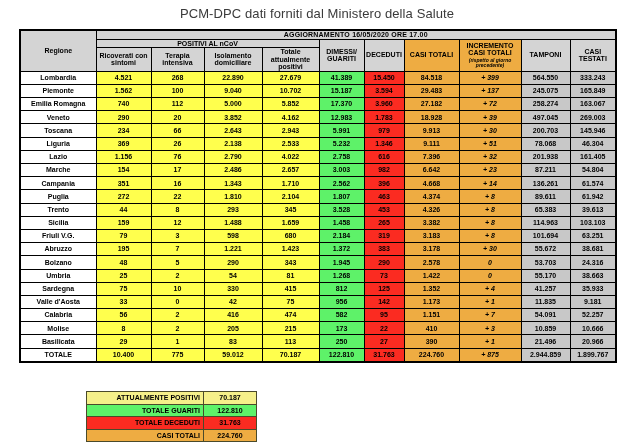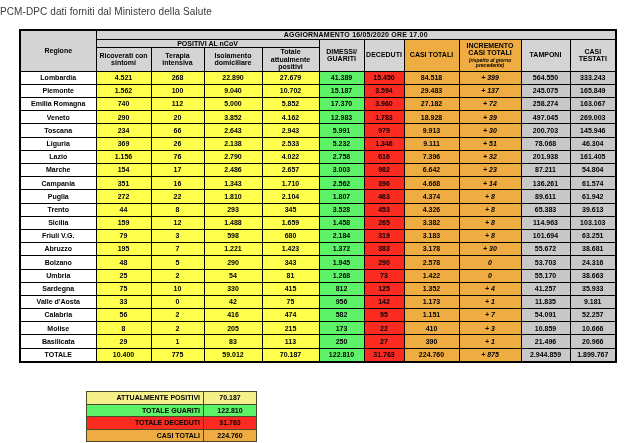--- a/index.html
+++ b/index.html
@@ -8,22 +8,22 @@
   }
   body {
     width: 634px;
     height: 443px;
     background: #ffffff;
     font-family: "Liberation Sans", sans-serif;
     overflow: hidden;
     position: relative;
   }
   #page-title {
-    text-align: left;
-    font-size: 10px;
+    text-align: center;
+    font-size: 13px;
     color: #3a3a3a;
     padding-top: 6px;
     letter-spacing: 0.1px;
   }
   .table-wrap {
     position: absolute;
     left: 19px;
     top: 29px;
     width: 596px;
   }

